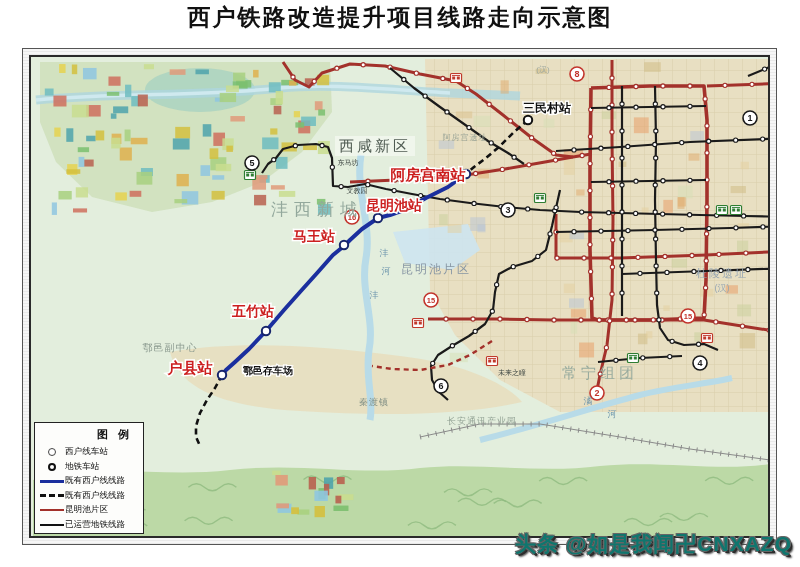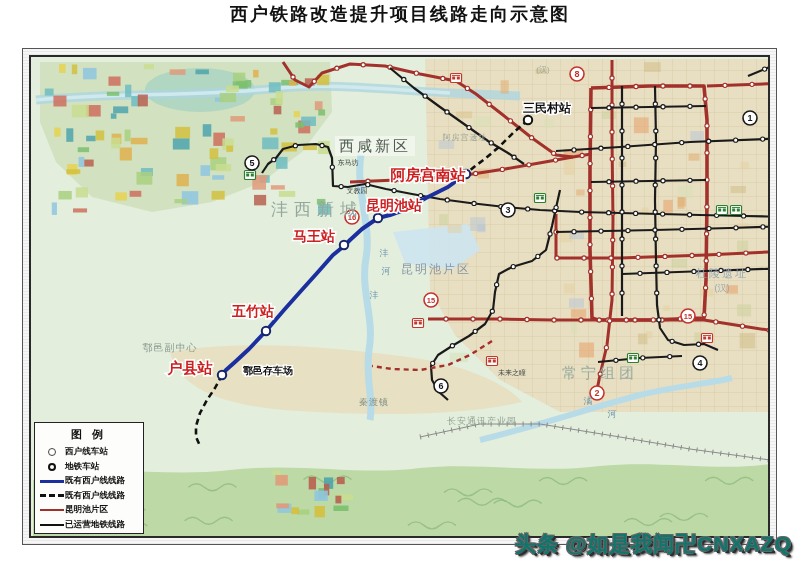--- a/index.html
+++ b/index.html
@@ -1,37 +1,37 @@
 <!DOCTYPE html>
 <html><head>
 <meta charset="utf-8">
 <style>
   html,body{margin:0;padding:0;background:#fff;}
   #stage{position:relative;width:800px;height:567px;background:#fff;overflow:hidden;
          font-family:"Liberation Sans","DejaVu Sans",sans-serif;}
   #title{position:absolute;top:2px;left:0;width:100%;text-align:center;
          font-family:"Liberation Serif","DejaVu Serif",serif;
-         font-size:18px;font-weight:700;letter-spacing:2px;color:#111;}
+         font-size:23px;font-weight:700;letter-spacing:2px;color:#111;}
   #frame{position:absolute;left:22px;top:48px;width:755px;height:497px;
          border:1px solid #555;box-sizing:border-box;
          background:
            repeating-linear-gradient(0deg,#e9e9e9 0 1px,#f6f6f6 1px 3px),
            repeating-linear-gradient(90deg,#e0e0e0 0 2px,#f2f2f2 2px 5px);
          padding:6px;}
   #mapinner{position:relative;width:100%;height:100%;border:2px solid #2a2a2a;
          box-sizing:border-box;background:#e3eedd;overflow:hidden;}
   #mapsvg{position:absolute;left:0;top:0;}
   #legend{position:absolute;left:34px;top:422px;width:110px;height:112px;
          background:#fdfdfb;border:1.6px solid #222;z-index:30;box-sizing:border-box;
          padding:3px 4px 2px 4px;}
-  #legend .hd{text-align:center;font-size:11px;font-weight:700;color:#111;
+  #legend .hd{text-align:right;font-size:11px;font-weight:700;color:#111;
          letter-spacing:10px;margin:1px 0 3px 6px;}
   #legend .row{display:flex;align-items:center;height:14.5px;}
   #legend .sym{width:26px;display:flex;align-items:center;justify-content:center;flex:0 0 26px;}
-  #legend .lab{font-size:8.6px;font-weight:700;color:#111;white-space:nowrap;}
+  #legend .lab{font-size:8.6px;font-weight:400;color:#111;white-space:nowrap;}
   .cir{border-radius:50%;background:#fff;box-sizing:border-box;}
   #watermark{position:absolute;right:8px;top:530px;z-index:40;
          font-size:21px;font-weight:800;color:#0f766e;letter-spacing:1px;
          text-shadow:-1px -1px 0 #666,1px -1px 0 #666,-1px 1px 0 #666,
                       1px 1px 0 #333,2px 2px 0 #2b2b2b,3px 3px 2px #444;}
 </style>
 </head>
 <body>
 
 <div id="stage">

